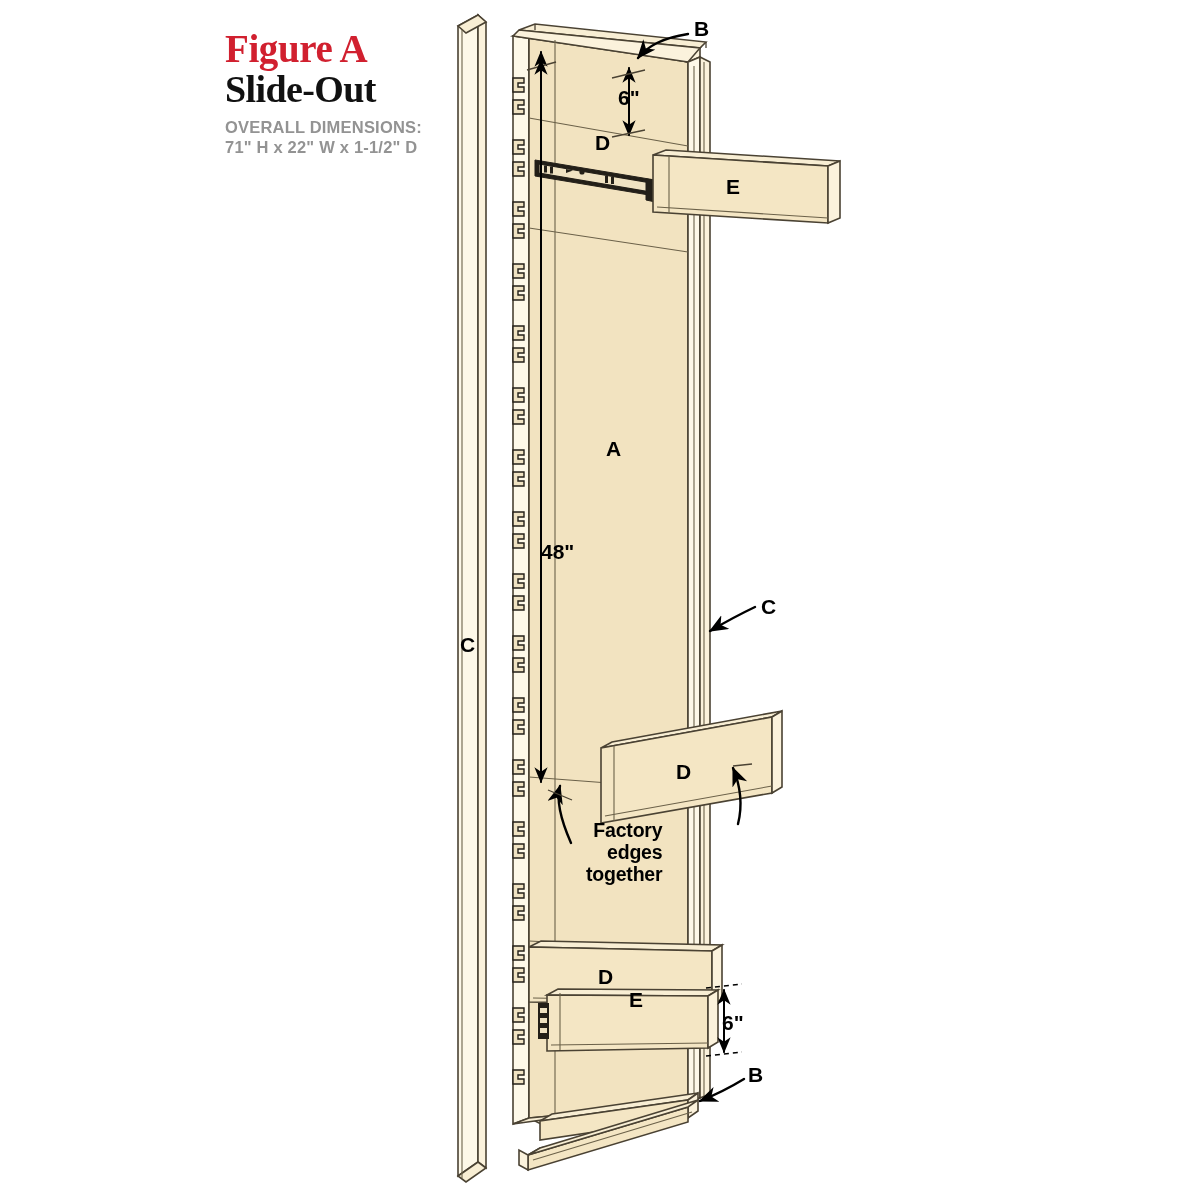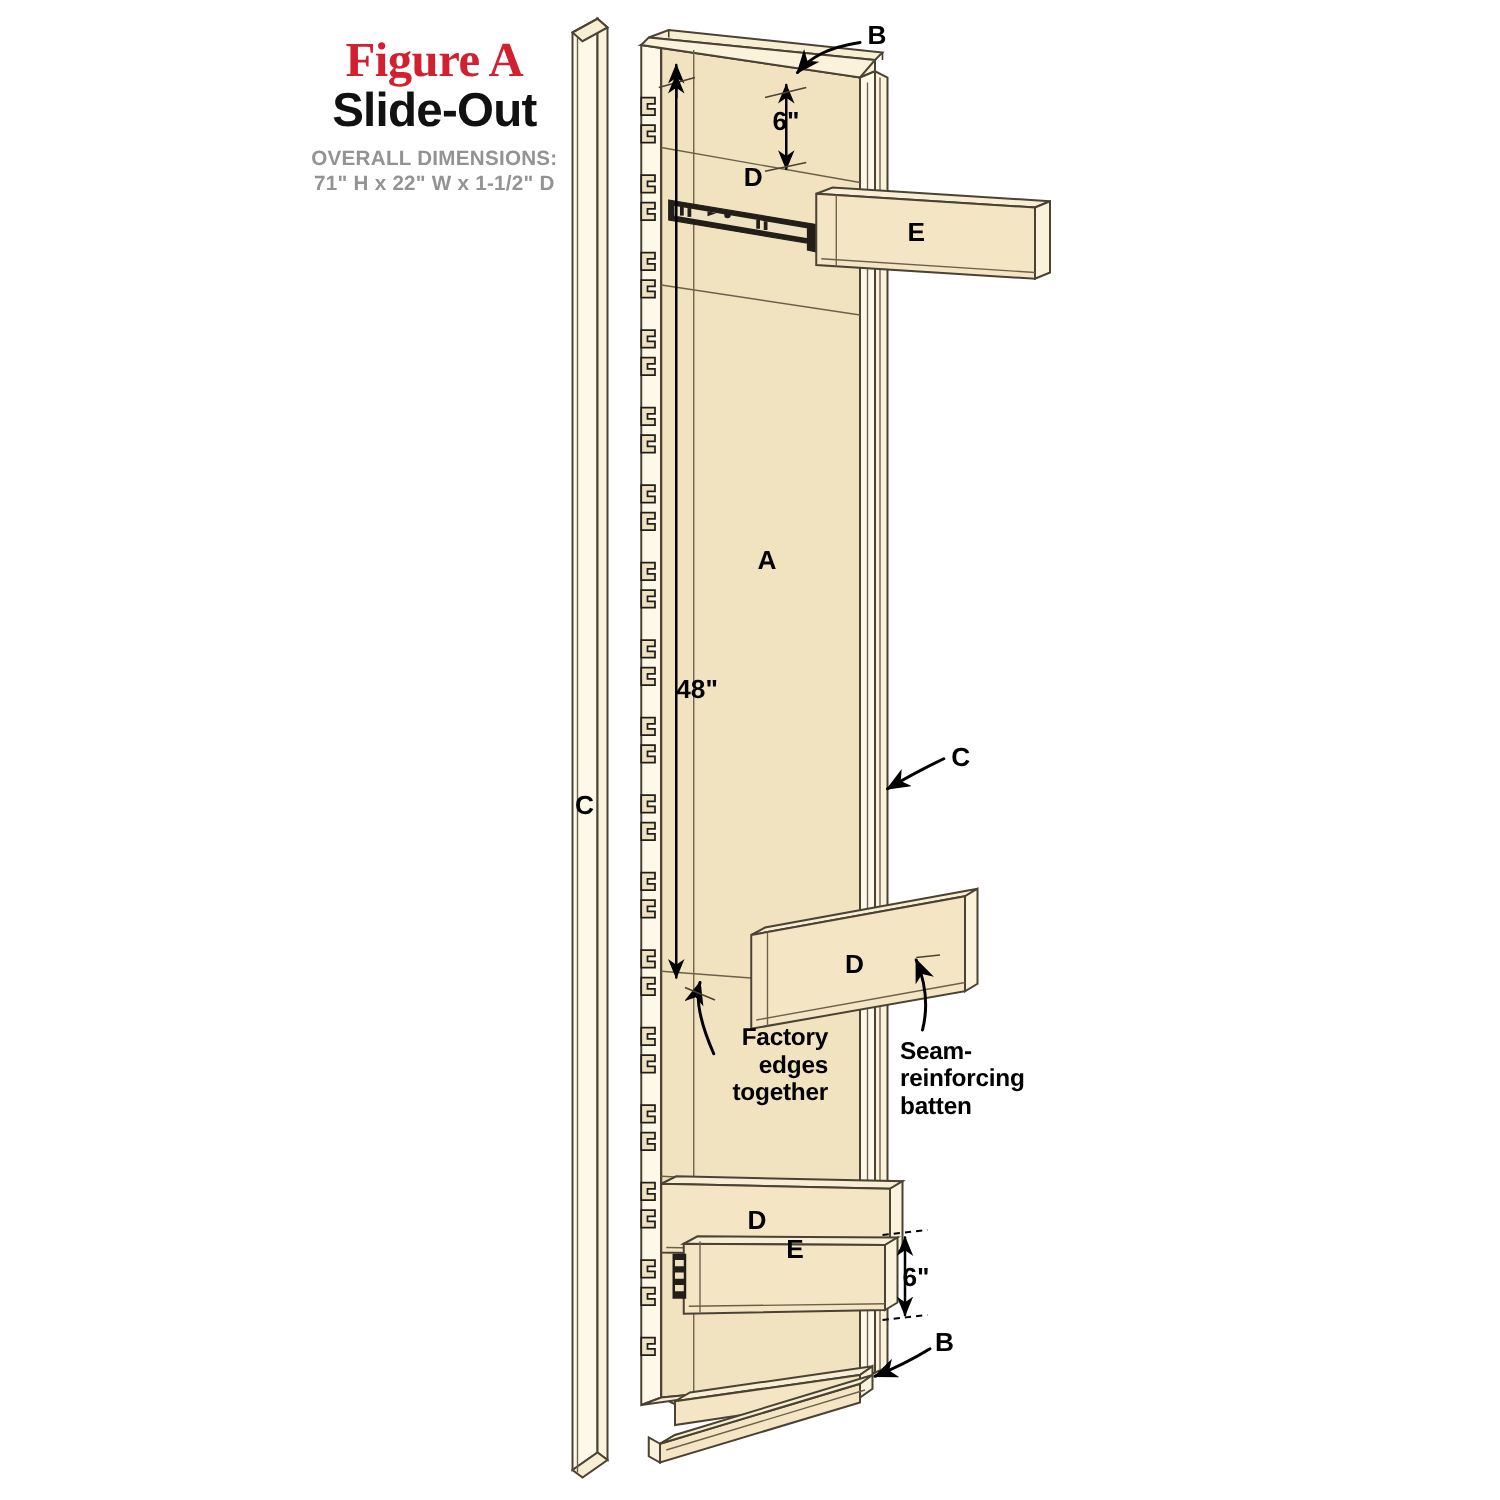--- a/index.html
+++ b/index.html
@@ -18,36 +18,35 @@
   #figure-svg {
     position: absolute;
     left: 0;
     top: 0;
     width: 1200px;
     height: 1200px;
   }
   
   #title-block {
     position: absolute;
-    left: 240px;
+    left: 225px;
     top: 30px;
     width: 215px;
-    text-align: center;
   }
   .fig-title {
     font-family: "Liberation Serif", serif;
     font-weight: bold;
     font-size: 39px;
     line-height: 0.98;
     color: #d1202f;
     letter-spacing: -0.4px;
     margin: 0;
   }
   .fig-subtitle {
-    font-family: Liberation Sans, sans-serif;
+    font-family: Liberation Serif, serif;
     font-weight: bold;
     font-size: 38px;
     line-height: 1.0;
     color: #111111;
     letter-spacing: -0.6px;
     margin: 2px 0 0 0;
   }
   .fig-dims {
     font-family: "Liberation Sans", sans-serif;
     font-weight: bold;
@@ -289,21 +288,18 @@
   <div class="lbl lbl-letter" style="left:595px; top:131px;">D</div>
   <div class="lbl lbl-letter" style="left:726px; top:175px;">E</div>
   <div class="lbl lbl-letter" style="left:606px; top:437px;">A</div>
   <div class="lbl lbl-dim" style="left:541px; top:540px;">48"</div>
   <div class="lbl lbl-letter" style="left:460px; top:633px;">C</div>
   <div class="lbl lbl-letter" style="left:761px; top:595px;">C</div>
   <div class="lbl lbl-letter" style="left:676px; top:760px;">D</div>
   <div class="lbl lbl-note" style="left:586px; top:820px;text-align:right;">Factory
 edges
 together</div>
-  <div class="lbl lbl-note" style="left:720px; top:831px;">Seam-
-reinforcing
-batten</div>
   <div class="lbl lbl-letter" style="left:598px; top:965px;">D</div>
   <div class="lbl lbl-letter" style="left:629px; top:988px;">E</div>
   <div class="lbl lbl-dim" style="left:722px; top:1011px;">6"</div>
   <div class="lbl lbl-letter" style="left:748px; top:1063px;">B</div>
 
 </div>
 
 </body></html>

